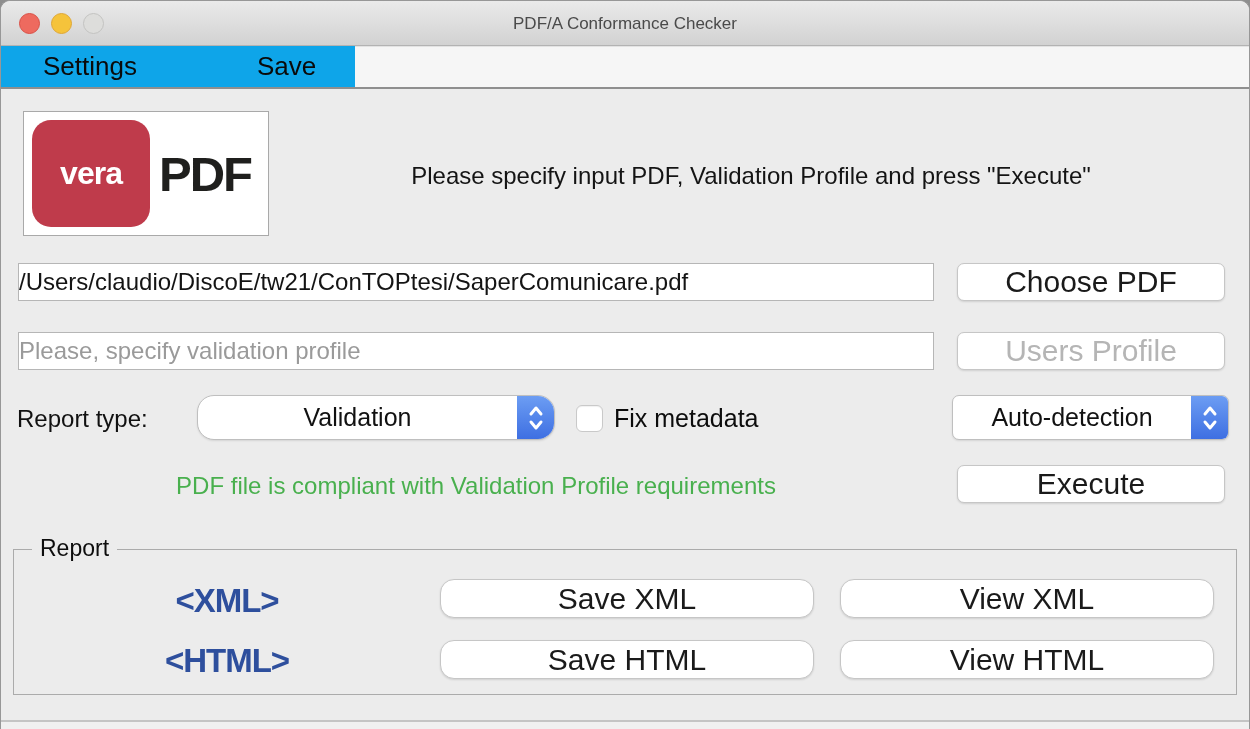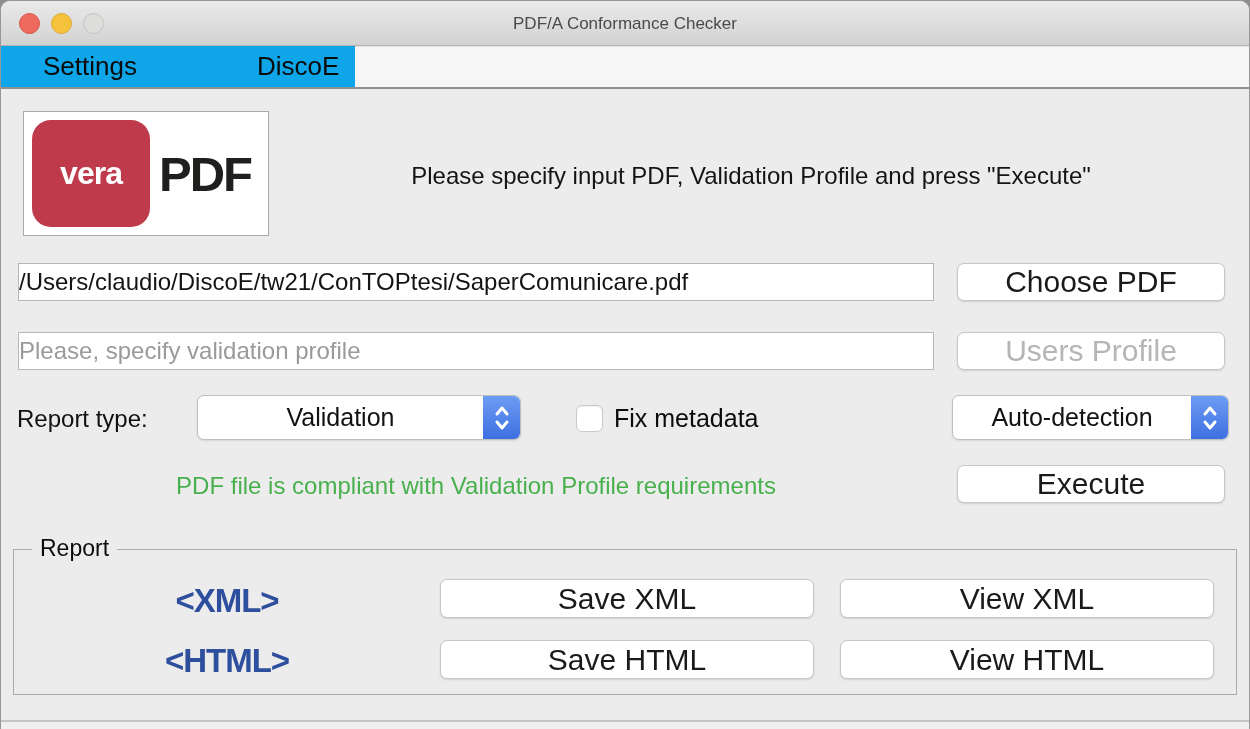--- a/index.html
+++ b/index.html
@@ -73,21 +73,21 @@
   #choose-pdf-button     { top:262px; }
   #choose-profile-button { top:331px; color:#b5b5b5; }
   #execute-button        { top:464px; }
   
   #report-type-label { position:absolute; left:16px; top:395px; height:45px; line-height:45px; font-size:24px; color:#111; }
   .dropdown {
     position:absolute; top:394px; height:45px; background:#fff;
     border:1px solid #bfbfbf; border-radius:7px; display:flex;
     box-shadow:0 1px 2px rgba(0,0,0,0.10); overflow:hidden; cursor:default;
   }
-  #report-type-select { left:196px; width:324px; }
+  #report-type-select { left:196px; width:358px;border-radius:17px; }
   #flavour-select     { left:951px; width:277px; }
   .dd-value { flex:1; text-align:center; line-height:43px; font-size:25px; color:#111; }
   .dd-stepper {
     width:37px; background:linear-gradient(180deg,#6c9df3 0%, #3e6fe2 100%);
     display:flex; align-items:center; justify-content:center;
   }
   #fix-metadata-checkbox {
     position:absolute; left:575px; top:404px; width:27px; height:27px;
     background:#fff; border:1px solid #c9c9c9; border-radius:6px;
     box-shadow:inset 0 1px 1px rgba(0,0,0,0.06);
@@ -106,21 +106,21 @@
   #report-legend {
     position:absolute; left:18px; top:-15px; background:#ececec;
     padding:0 8px; font-size:23px; color:#0d0d0d;
   }
   .tag-label {
     position:absolute; left:13px; width:400px; text-align:center;
     font-size:33px; font-weight:700; color:#2e4f9d; letter-spacing:-1px;
   }
   #xml-tag-label  { top:32px; }
   #html-tag-label { top:92px; }
-  .rep-btn { height:39px; width:374px; }
+  .rep-btn { height:39px; width:374px;border-radius:14px; }
   #save-xml-button  { left:426px; top:29px; }
   #view-xml-button  { left:826px; top:29px; }
   #save-html-button { left:426px; top:90px; }
   #view-html-button { left:826px; top:90px; }
   
   #bottom-edge  { position:absolute; left:0; top:719px; width:100%; height:2px; background:#c4c4c4; }
   #bottom-strip { position:absolute; left:0; top:721px; width:100%; height:8px; background:#f0f0f0; }
 </style>
 </head>
 <body>
@@ -130,21 +130,21 @@
   <div id="titlebar">
     <span class="traffic tl-close"></span>
     <span class="traffic tl-min"></span>
     <span class="traffic tl-zoom"></span>
     <div id="window-title">PDF/A Conformance Checker</div>
   </div>
 
   <div id="menubar">
     <div class="menu-right"></div>
     <div class="menu-item mi-settings">Settings</div>
-    <div class="menu-item mi-about">DiscoE</div>
+    <div class="menu-item mi-about">Save</div>
   </div>
 
   <div id="logo-box">
     <div id="logo-red">vera</div>
     <div id="logo-pdf">PDF</div>
   </div>
 
   <div id="instruction">Please specify input PDF, Validation Profile and press "Execute"</div>
 
   <input id="pdf-path-input" class="text-input" type="text" value="/Users/claudio/DiscoE/tw21/ConTOPtesi/SaperComunicare.pdf" style="">

